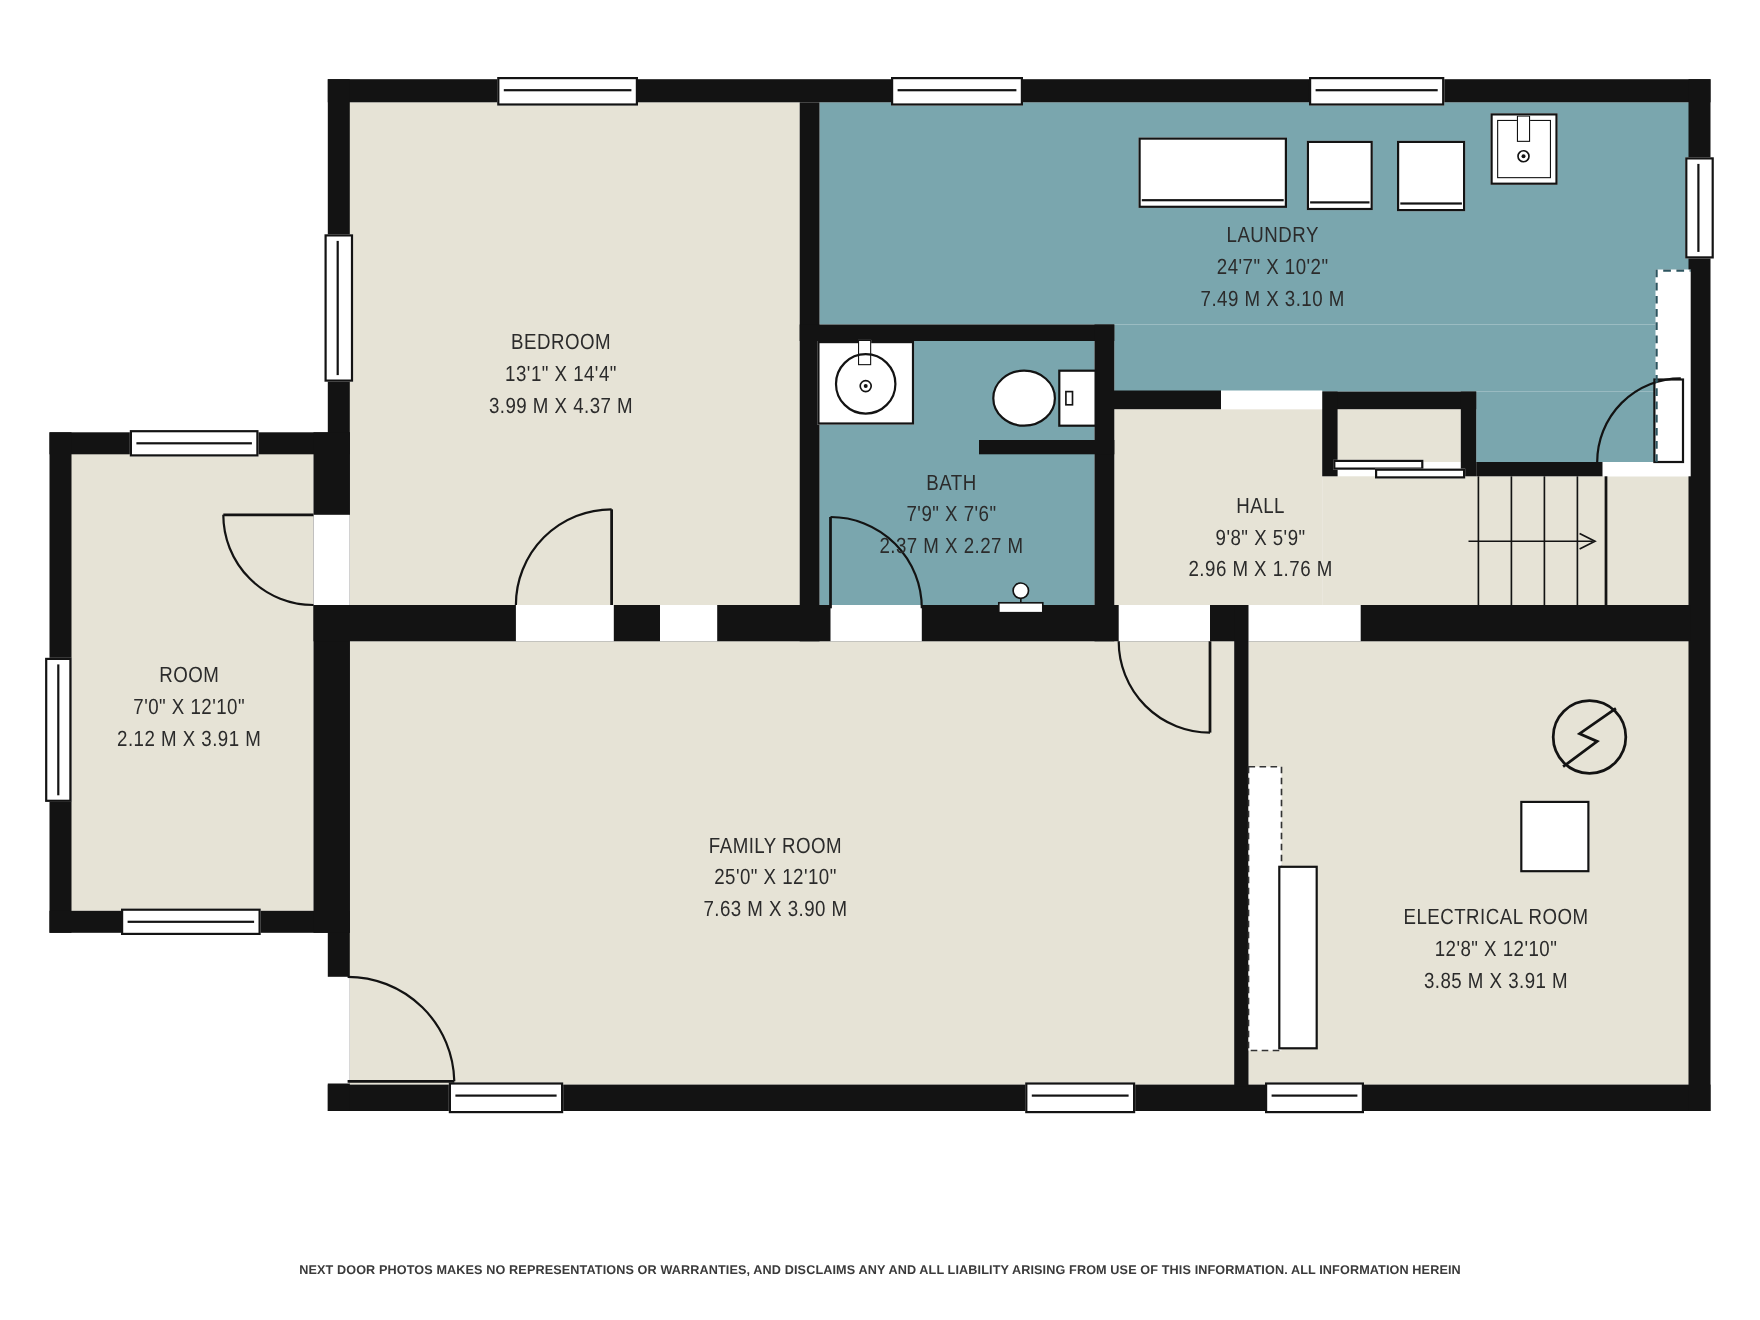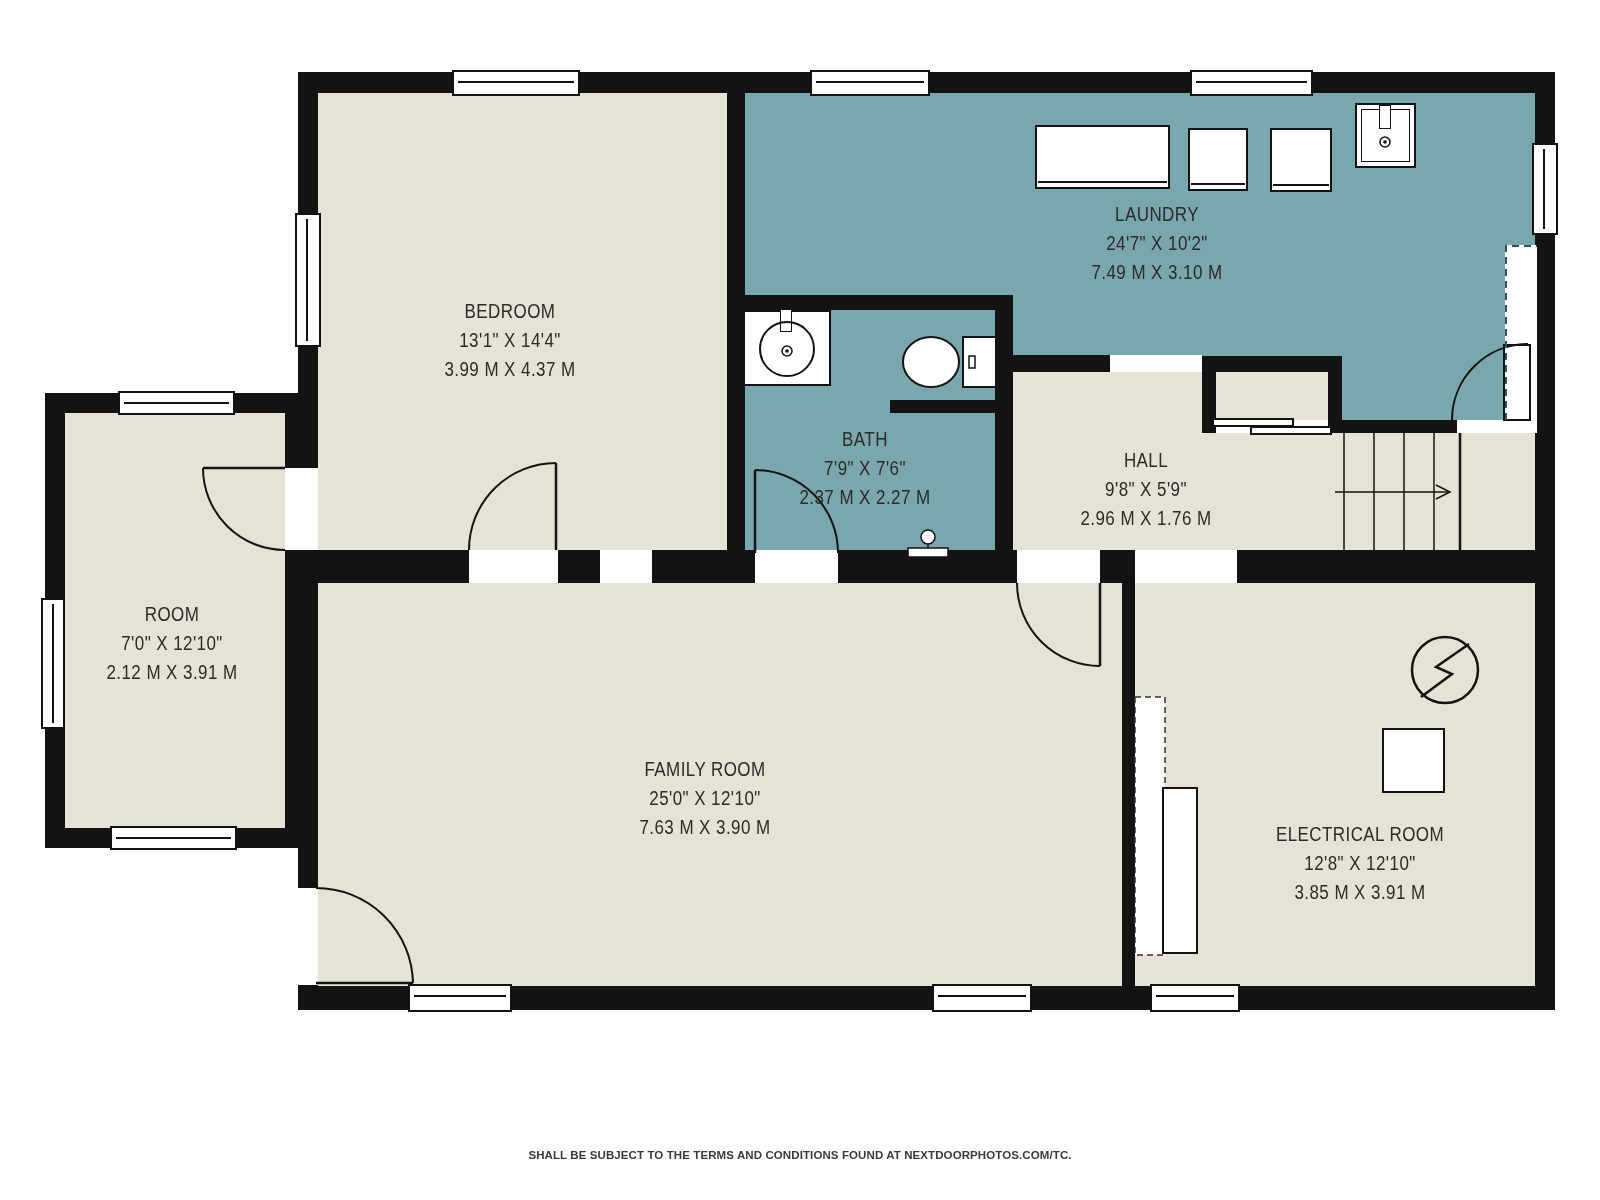--- a/index.html
+++ b/index.html
@@ -222,16 +222,16 @@
     <div>25'0" X 12'10"</div>
     <div>7.63 M X 3.90 M</div>
   </div>
   <div class="lbl" style="left:1210px;top:820px;">
     <div>ELECTRICAL ROOM</div>
     <div>12'8" X 12'10"</div>
     <div>3.85 M X 3.91 M</div>
   </div>
 
   <div class="disc" style="top:1146px;">
-    <div>SHALL BE SUBJECT TO THE TERMS AND CONDITIONS FOUND AT NEXTDOORPHOTOS.COM/TC.</div>
+    <div>NEXT DOOR PHOTOS MAKES NO REPRESENTATIONS OR WARRANTIES, AND DISCLAIMS ANY AND ALL LIABILITY ARISING FROM USE OF THIS INFORMATION. ALL INFORMATION HEREIN</div>
   </div>
 
 </div>
 
 </body></html>

